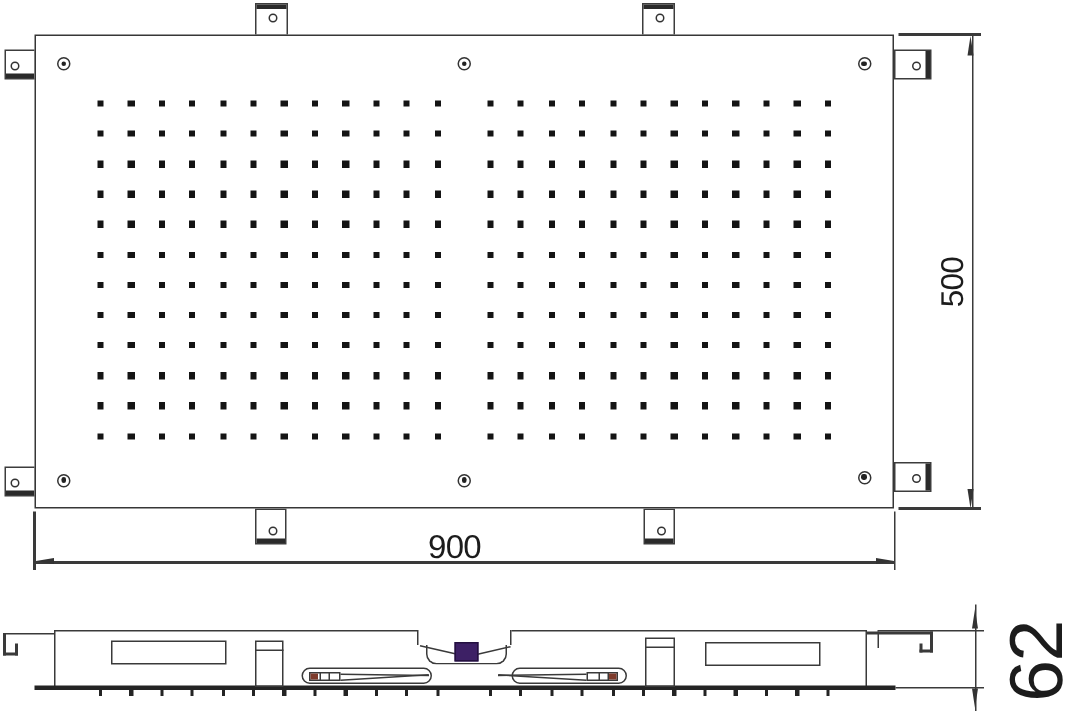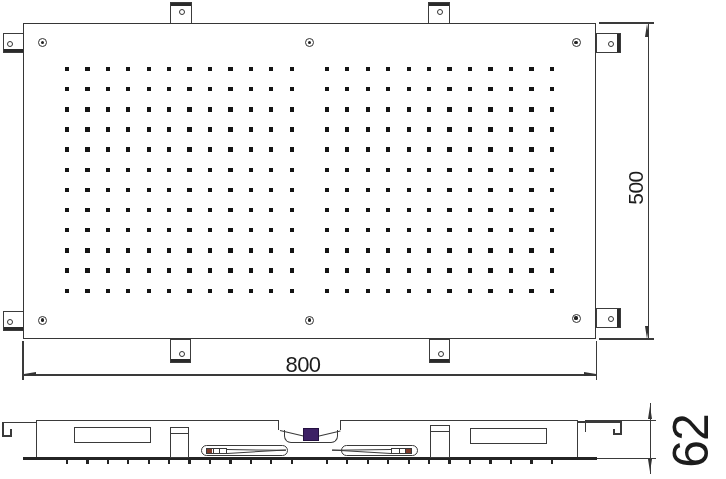--- a/index.html
+++ b/index.html
@@ -393,21 +393,21 @@
         <div class="noz" style="left: 549.88px; top: 288.56px;"></div>
       </div>
   </div>
 
   <div>
     <div class="ln" style="left:22.4px;top:341px;width:1.2px;height:39px;"></div>
     <div class="ln" style="left:595.6px;top:341px;width:1.2px;height:39px;"></div>
     <div class="ln" style="left:23px;top:374.4px;width:573px;height:1.2px;"></div>
     <div class="arr a-left" style="left:23.5px;top:372.2px;"></div>
     <div class="arr a-right" style="left:583.5px;top:372.2px;"></div>
-    <div id="label-900" class="dim-label" style="left:273px;top:352px;width:60px;">800</div>
+    <div id="label-900" class="dim-label" style="left:273px;top:352px;width:60px;">900</div>
   </div>
 
   <div>
     <div class="ln" style="left:599px;top:22.4px;width:55px;height:1.2px;"></div>
     <div class="ln" style="left:599px;top:338.4px;width:55px;height:1.2px;"></div>
     <div class="ln" style="left:647.6px;top:23px;width:1.2px;height:316px;"></div>
     <div class="arr a-up" style="left:645.4px;top:23.5px;"></div>
     <div class="arr a-down" style="left:645.4px;top:325.5px;"></div>
     <div id="label-500" class="dim-label" style="left:606px;top:176px;width:60px;">500</div>
   </div>

